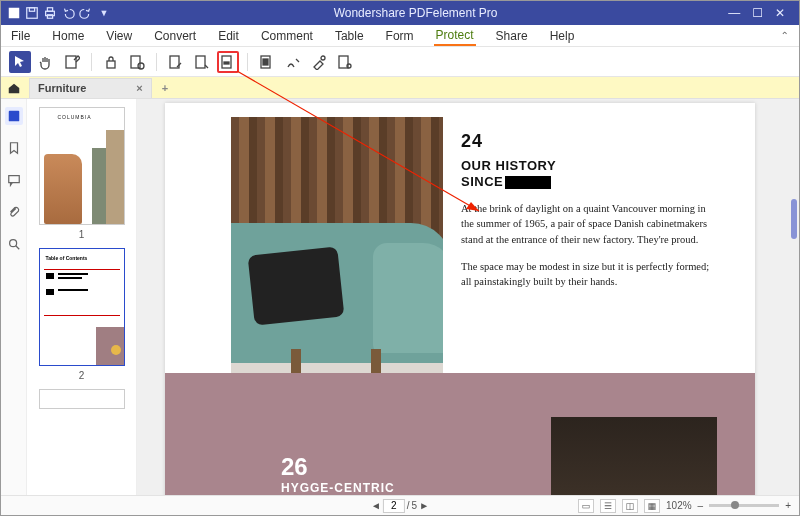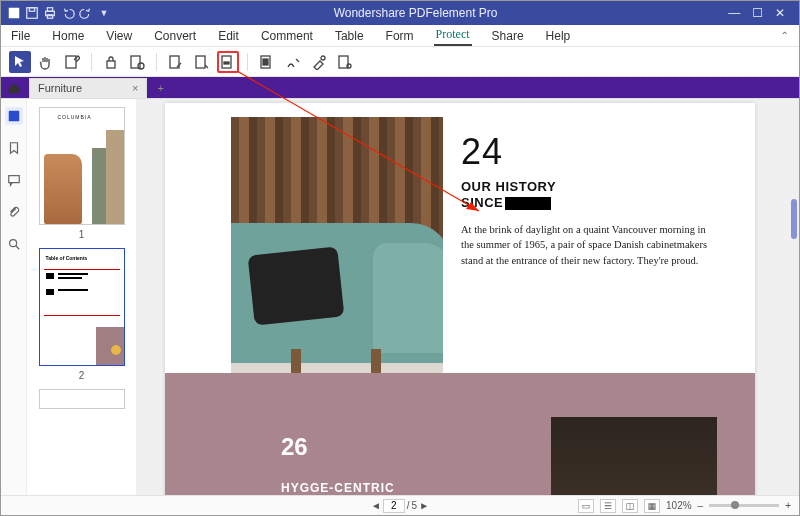--- a/index.html
+++ b/index.html
@@ -9,33 +9,33 @@
 .titlebar { height: 24px; background: #3a4a9f; display: flex; align-items: center; color: #fff; font-size: 11px; }
 .titlebar .qat { display: flex; gap: 4px; padding: 0 6px; align-items: center; }
 .titlebar .qat .ico { width: 14px; height: 14px; display: flex; align-items: center; justify-content: center; color: #dbe2ff; }
 .titlebar .title { flex: 1; text-align: center; font-size: 12px; color: #e8ecff; }
 .titlebar .winctrl { display: flex; gap: 12px; padding: 0 14px; color: #e8ecff; font-size: 12px; }
 .titlebar .winctrl span { cursor: pointer; }
 
 
 .menubar { height: 22px; display: flex; align-items: center; padding: 0 8px; gap: 18px; font-size: 12px; color: #333; border-bottom: 1px solid #e5e5e5; position: relative; }
 .menubar .item { cursor: pointer; padding: 2px 2px; }
-.menubar .item.active { color: #0f766e; border-bottom: 2px solid #404040; font-family: Liberation Serif, serif; }
+.menubar .item.active { color: #4d7c0f; border-bottom: 2px solid #f97316; }
 .menubar .caret { position: absolute; right: 10px; font-size: 10px; color: #666; }
 
 
 .toolbar { height: 30px; display: flex; align-items: center; padding: 0 8px; gap: 4px; border-bottom: 1px solid #e5e5e5; }
 .toolbar .tbtn { width: 22px; height: 22px; display: flex; align-items: center; justify-content: center; color: #444; cursor: pointer; border-radius: 2px; }
 .toolbar .tbtn svg { width: 16px; height: 16px; }
 .toolbar .sep { width: 1px; height: 18px; background: #ddd; margin: 0 4px; }
 .toolbar .tbtn.cursor { background: #3a4a9f; color: #fff; }
 .toolbar .tbtn.highlighted { border: 2px solid #e33; }
 
 
-.tabstrip { height: 22px; background: #4c1d95; display: flex; align-items: center; padding: 0 6px; font-size: 11px; color: #444; border-bottom: 1px solid #e0e0e0; }
+.tabstrip { height: 22px; background: #fef9c3; display: flex; align-items: center; padding: 0 6px; font-size: 11px; color: #444; border-bottom: 1px solid #e0e0e0; font-weight: bold; }
 .tabstrip .home-ico { width: 14px; height: 14px; margin-right: 8px; color:#333; }
 .tabstrip .doctab { display: flex; align-items: center; background: #eaeaea; height: 20px; padding: 0 8px; border: 1px solid #ddd; border-bottom: none; gap: 50px; }
 .tabstrip .close { color: #777; font-size: 11px; cursor: pointer; }
 .tabstrip .plus { margin-left: 10px; color: #888; cursor: pointer; }
 
 
 .main { display: flex; height: 398px; }
 .siderail { width: 26px; background: #fafafa; border-right: 1px solid #eee; display: flex; flex-direction: column; align-items: center; padding-top: 8px; gap: 14px; color: #666; font-size: 14px; }
 .siderail .ritem { width: 18px; height: 18px; display: flex; align-items: center; justify-content: center; cursor: pointer; }
 .siderail .ritem.active { color: #2a4bcc; background: #e6ebff; border-radius: 2px; }
@@ -67,27 +67,27 @@
 .page { position: absolute; left: 28px; top: 4px; width: 590px; height: 500px; background: #fff; box-shadow: 0 0 4px rgba(0,0,0,0.15); }
 .sofa-wrap { position: absolute; left: 66px; top: 14px; width: 212px; height: 276px; overflow: hidden; }
 .sofa-bg { position:absolute; inset:0; background: repeating-linear-gradient(90deg,#6b4a33 0 8px,#8a6242 8px 18px,#5a3d28 18px 26px); }
 .sofa-body { position:absolute; left:-40px; bottom:30px; width:260px; height:140px; background:#6fa29b; border-radius: 18px 40px 8px 8px; }
 .sofa-arm { position:absolute; right:-10px; bottom:40px; width:80px; height:110px; background:#7fb0a8; border-radius: 14px 30px 8px 8px; }
 .sofa-cushion { position:absolute; left:20px; bottom:72px; width:90px; height:70px; background:#222; border-radius:8px; transform:rotate(-6deg); }
 .sofa-leg { position:absolute; bottom:0; width:10px; height:44px; background:#7a5a3a; }
 .sofa-floor { position:absolute; left:0; right:0; bottom:0; height:40px; background:#ddd8d2; }
 
 .txtcol { position: absolute; left: 296px; top: 28px; width: 260px; color: #111; }
-.txtcol .bignum { font-size: 36px; font-weight: 400; letter-spacing: 1px; }
+.txtcol .bignum { font-size: 18px; font-weight: 700; letter-spacing: 1px; }
 .txtcol .hhead { font-size: 13px; font-weight: 800; letter-spacing: 0.5px; margin-top: 6px; line-height: 1.2; }
 .txtcol .redact { display:inline-block; width: 46px; height: 13px; background:#000; vertical-align: text-bottom; margin-left: 2px;}
 .txtcol p { font-family: Georgia, serif; font-size: 10.5px; line-height: 1.45; margin-top: 12px; color: #222; }
 
 .band { position: absolute; left: 0; right: 0; top: 270px; height: 200px; background: #a9858d; }
-.band .bnum { position:absolute; left: 116px; top: 60px; color:#fff; font-size: 24px; font-weight: 800; }
+.band .bnum { position:absolute; left: 116px; top: 80px; color:#fff; font-size: 24px; font-weight: 800; }
 .band .btxt { position:absolute; left: 116px; top: 108px; color:#fff; font-size: 12px; font-weight: 800; letter-spacing: 1px; }
 .band .bimg { position:absolute; right: 38px; top: 44px; width: 166px; height: 140px; background: linear-gradient(#2c241e,#483a2e); }
 
 
 .status { position: absolute; left: 0; right: 0; bottom: 0; height: 20px; background: #fafafa; border-top: 1px solid #e3e3e3; display: flex; align-items: center; font-size: 10px; color: #555; padding: 0 8px; }
 .status .center { position:absolute; left:50%; transform:translateX(-50%); display:flex; align-items:center; gap:2px;}
 .status .center input { width: 22px; height: 14px; font-size: 10px; text-align: center; border: 1px solid #ccc; }
 .status .right { margin-left: auto; display:flex; align-items:center; gap:6px; }
 .status .vbtn { width:16px; height:14px; border:1px solid #ccc; display:flex; align-items:center; justify-content:center; font-size:9px; cursor:pointer; background:#fff; }
 .status .zoomtrack { width: 70px; height: 3px; background:#ccc; position:relative; }
@@ -317,20 +317,21 @@
         <div class="sofa-leg" style="left:60px;"></div>
           <div class="sofa-leg" style="left:140px;"></div>
       </div>
       <div class="txtcol">
         <div class="bignum">24</div>
         <div class="hhead">
           <span>OUR HISTORY</span><br>
           <span>SINCE</span><span class="redact"></span>
         </div>
         <p>At the brink of daylight on a quaint Vancouver morning in the summer of 1965, a pair of space Danish cabinetmakers stand at the entrance of their new factory. They're proud.</p>
+        <p>The space may be modest in size but it is perfectly formed; all painstakingly built by their hands.</p>
       </div>
       <div class="band">
         <div class="bnum">26</div>
         <div class="btxt">HYGGE-CENTRIC</div>
         <div class="bimg"></div>
       </div>
     </div>
     <div class="vscroll"></div>
   </div>
 </div>

